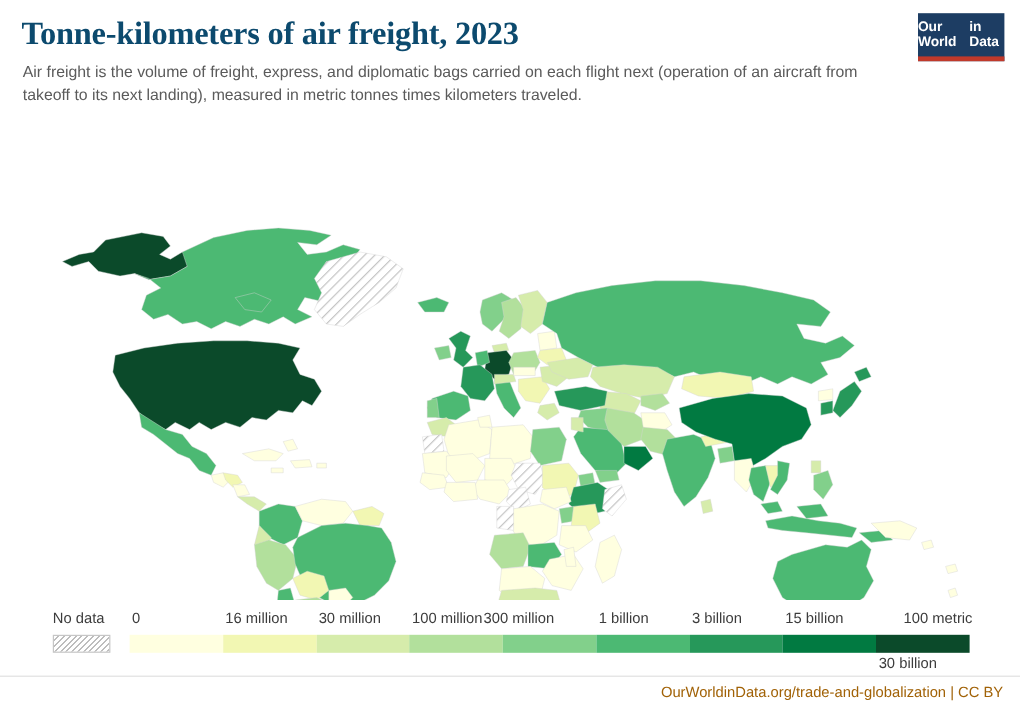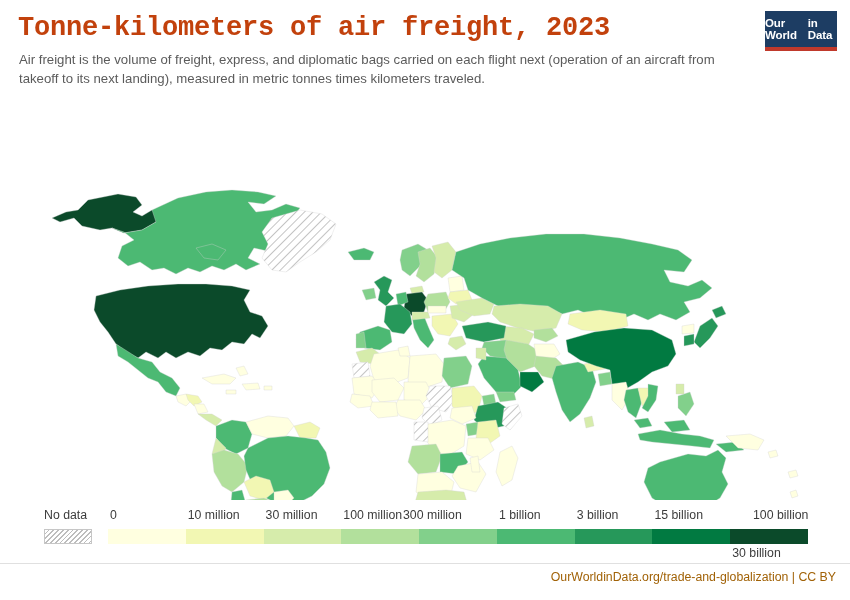--- a/index.html
+++ b/index.html
@@ -20,25 +20,25 @@
   #header {
     position: absolute;
     left: 0; top: 0;
     width: 850px;
     padding: 0;
   }
   #title {
     position: absolute;
     left: 18px;
     top: 13px;
-    font-family: Liberation Mono, monospace;
+    font-family: Liberation Serif, serif;
     font-size: 27px;
     font-weight: 700;
     letter-spacing: -0.2px;
-    color: #c2410c;
+    color: #0c4a6e;
     white-space: nowrap;
   }
   #subtitle {
     position: absolute;
     left: 19px;
     top: 51px;
     width: 712px;
     font-size: 13.2px;
     line-height: 18.5px;
     color: #5b5b5b;
@@ -331,27 +331,27 @@
       <div class="bin" style="background: rgb(214, 236, 171);"></div>
       <div class="bin" style="background: rgb(178, 224, 156);"></div>
       <div class="bin" style="background: rgb(130, 208, 139);"></div>
       <div class="bin" style="background: rgb(76, 185, 115);"></div>
       <div class="bin" style="background: rgb(38, 152, 90);"></div>
       <div class="bin" style="background: rgb(1, 122, 65);"></div>
       <div class="bin" style="background: rgb(11, 74, 42);"></div>
     </div>
   <div id="legend-ticks">
       <div class="legend-tick-label" style="left: 110px;">0</div>
-      <div class="legend-tick-label" style="left: 187.778px;">10 million</div>
+      <div class="legend-tick-label" style="left: 187.778px;">16 million</div>
       <div class="legend-tick-label" style="left: 265.556px;">30 million</div>
       <div class="legend-tick-label" style="left: 343.333px;">100 million</div>
       <div class="legend-tick-label" style="left: 403px;">300 million</div>
       <div class="legend-tick-label" style="left: 498.889px;">1 billion</div>
       <div class="legend-tick-label" style="left: 576.667px;">3 billion</div>
       <div class="legend-tick-label" style="left: 654.444px;">15 billion</div>
       <div class="legend-tick-label" style="left: 732.222px; margin-top: 38px;">30 billion</div>
-      <div class="legend-tick-label" style="left: 753px;">100 billion</div>
+      <div class="legend-tick-label" style="left: 753px;">100 metric</div>
     </div>
 </div>
 
 <div id="footer">
   <div id="attrib">OurWorldinData.org/trade-and-globalization | CC BY</div>
 </div>
 
 </body></html>

